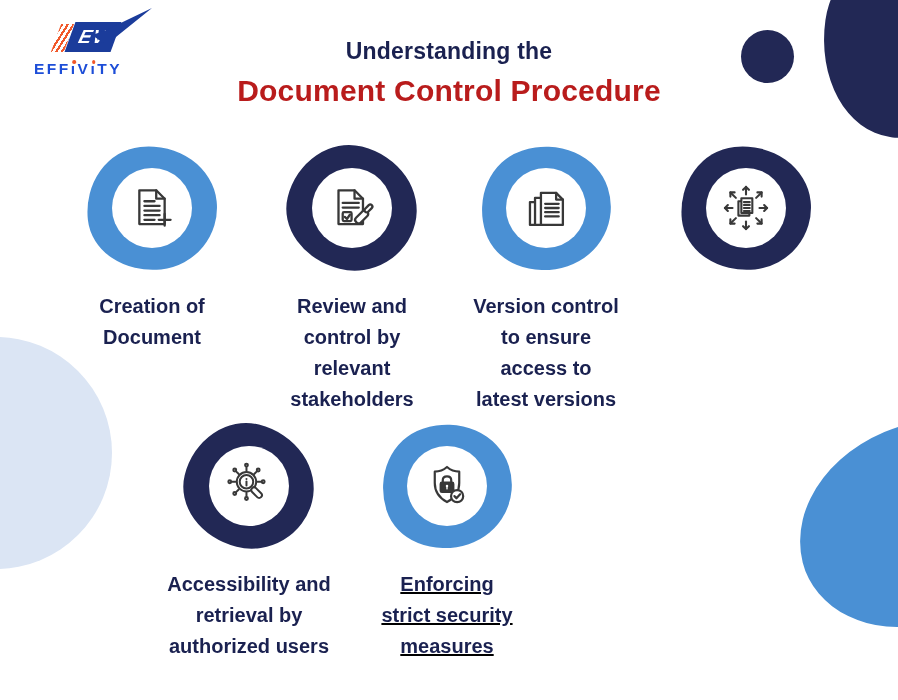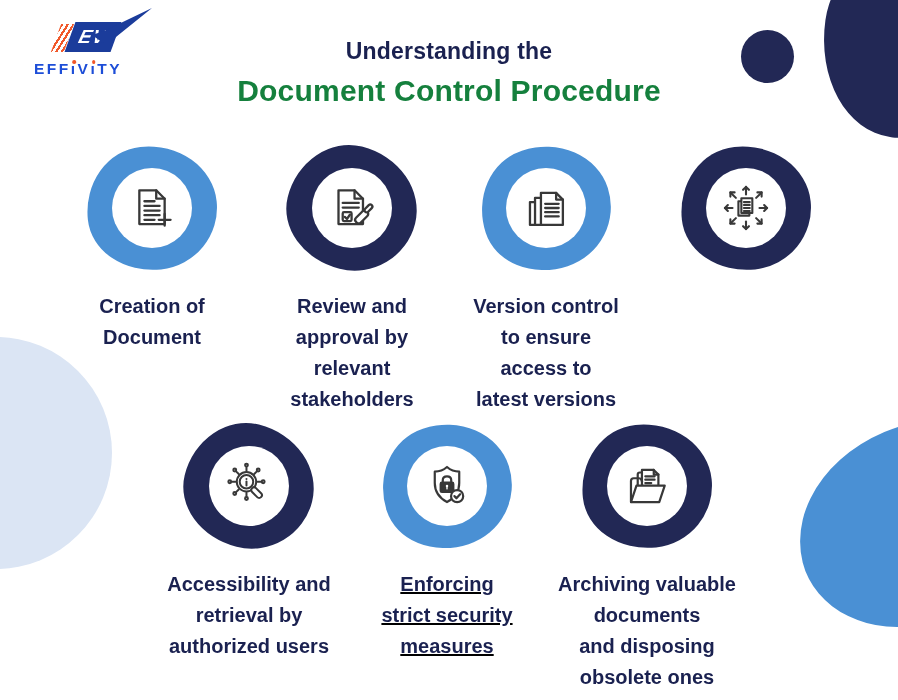--- a/index.html
+++ b/index.html
@@ -35,21 +35,21 @@
   .logo-swoosh { position:absolute; left:58px; top:-4px; width:62px; height:42px; }
   .logo-name { margin-top:2px; font-size:15.5px; font-weight:bold;
     color:#1d4ed8; letter-spacing:2.5px; white-space:nowrap; }
   .logo-i { position:relative; display:inline-block; }
   .logo-i::after { content:""; position:absolute; left:50%; top:0;
     transform:translateX(-50%); width:3.6px; height:3.6px; border-radius:50%;
     background:#f1582a; }
   
   .title-block { position:absolute; left:0; right:0; top:38px; text-align:center; }
   .title-line1 { font-size:23px; font-weight:600; color:#1a2150; letter-spacing:.2px; }
-  .title-line2 { margin-top:9px; font-size:30px; font-weight:bold; color:#15803d;
+  .title-line2 { margin-top:9px; font-size:30px; font-weight:bold; color:#b91c1c;
     letter-spacing:.2px; }
   
   .step { position:absolute; width:204px; text-align:center; }
   .blob-wrap { position:relative; width:130px; height:124px; margin:0 auto; }
   .blob { position:absolute; inset:0;
     border-radius:46% 54% 48% 52% / 54% 50% 50% 46%; }
   .blob.blue { background:#4a90d4; }
   .blob.navy { background:#222855; }
   .blob.r1 { transform:rotate(-6deg); }
   .blob.r2 { transform:rotate(14deg); }
@@ -121,21 +121,21 @@
           <path d="M21 26 H40"></path>
             <path d="M21 31.5 H40"></path>
           <rect x="21" y="37" width="10.5" height="10.5" rx="1.5"></rect>
           <path d="M23.5 42.5 L26 45 L29.5 40"></path>
           <rect x="34.5" y="38.5" width="18" height="8" rx="3.5" transform="rotate(-45 43.5 42.5)" fill="#fff"></rect>
           <rect x="46" y="30" width="11" height="5" rx="2.5" transform="rotate(-45 51.5 32.5)" fill="#fff"></rect>
         </svg>
       </div>
     </div>
     <div class="step-label">Review and
-approval by
+control by
 relevant
 stakeholders</div>
   </div>
 
   <div class="step" style="left:444px; top:146px;">
     <div class="blob-wrap">
       <div class="blob blue r3"></div>
       <div class="blob-inner">
         <svg class="icon" viewBox="0 0 64 64" fill="none" stroke="#383838" stroke-width="2.3" stroke-linecap="round" stroke-linejoin="round">
           <rect x="13" y="25" width="11" height="27" fill="#fff"></rect>
@@ -232,35 +232,14 @@
           <circle cx="44" cy="44" r="7.2" fill="#fff"></circle>
           <path d="M40.8 44 L43.2 46.5 L47.5 41.8"></path>
         </svg>
       </div>
     </div>
     <div class="step-label">Enforcing
 strict security
 measures</div>
   </div>
 
-  <div class="step" style="left:545px; top:424px;">
-    <div class="blob-wrap">
-      <div class="blob navy r1"></div>
-      <div class="blob-inner">
-        <svg class="icon" viewBox="0 0 64 64" fill="none" stroke="#383838" stroke-width="2.2" stroke-linecap="round" stroke-linejoin="round">
-          <path d="M26 16 H23.5 C22 16 21 17 21 18.5 V36"></path>
-          <path d="M26 13 H40 L45.5 18.5 V38 H26 Z" fill="#fff"></path>
-          <path d="M40 13 V18.5 H45.5"></path>
-          <path d="M30 20.5 H41"></path>
-            <path d="M30 24.5 H41"></path>
-            <path d="M30 28.5 H37"></path>
-          <path d="M13 51 V26 C13 24 14.3 22.8 16.2 22.8 H22.5 C23.8 22.8 24.8 23.5 25.3 24.8 L26.2 27"></path>
-          <path d="M13 51 L19.5 31.5 H53 L46.5 51 Z" fill="#fff"></path>
-        </svg>
-      </div>
-    </div>
-    <div class="step-label">Archiving valuable
-documents
-and disposing
-obsolete ones</div>
-  </div>
 
 </div>
 
 </body></html>

